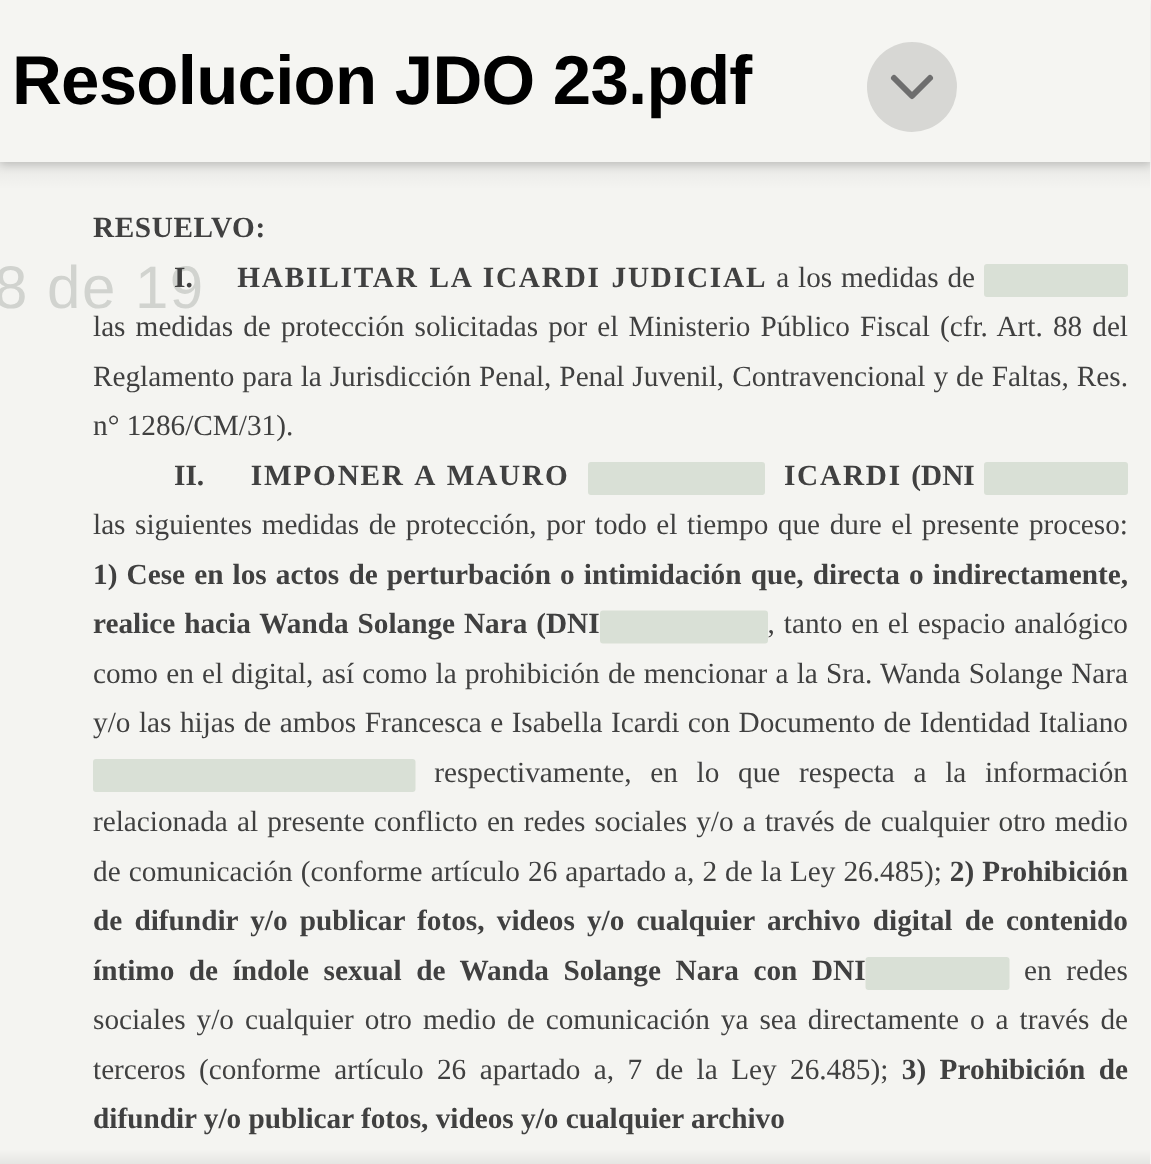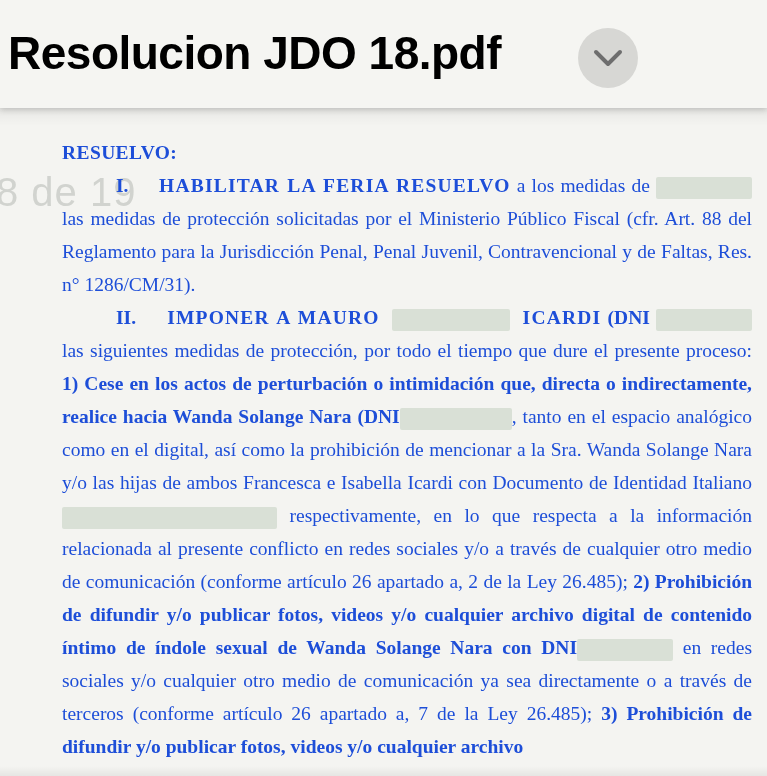--- a/index.html
+++ b/index.html
@@ -86,21 +86,21 @@
     white-space: nowrap;
     z-index: 1;
   }
 
   #doc-body {
     position: absolute;
     left: 62px;
     top: 28px;
     width: 690px;
     z-index: 3;
-    color: #1d4ed8;
+    color: #404040;
     font-family: "Liberation Serif", serif;
     font-size: 19.5px;
     line-height: 33px;
     text-align: justify;
     text-justify: inter-word;
   }
   #doc-body p {
     margin: 0 0 0 0;
   }
   .heading {
@@ -149,38 +149,38 @@
     z-index: 6;
     pointer-events: none;
   }
 </style>
 </head>
 <body>
 
 <div id="viewer">
 
   <div id="topbar">
-    <div id="file-title">Resolucion JDO 18.pdf</div>
+    <div id="file-title">Resolucion JDO 23.pdf</div>
     <button id="chevron-btn">
       <svg width="32" height="28" viewBox="0 0 32 28" aria-hidden="true">
         <path d="M4 8 L16 20 L28 8" fill="none" stroke="#6e6e6e" stroke-width="4" stroke-linecap="round" stroke-linejoin="round"></path>
       </svg>
     </button>
   </div>
 
   <div id="page">
     <div id="page-fade"></div>
 
     <div id="page-indicator">8 de 19</div>
 
     <div id="doc-body">
 
       <p class="heading">RESUELVO:</p>
 
-      <p class="indent"><b>I.</b>&nbsp;&nbsp;&nbsp;&nbsp;&nbsp;<b class="spaced">HABILITAR LA FERIA RESUELVO</b><span> a los medidas de </span><span class="redact r1"></span><span> las medidas de protección solicitadas por el Ministerio Público Fiscal (cfr. Art. 88 del Reglamento para la Jurisdicción Penal, Penal Juvenil, Contravencional y de Faltas, Res. n° 1286/CM/31).</span></p>
+      <p class="indent"><b>I.</b>&nbsp;&nbsp;&nbsp;&nbsp;&nbsp;<b class="spaced">HABILITAR LA ICARDI JUDICIAL</b><span> a los medidas de </span><span class="redact r1"></span><span> las medidas de protección solicitadas por el Ministerio Público Fiscal (cfr. Art. 88 del Reglamento para la Jurisdicción Penal, Penal Juvenil, Contravencional y de Faltas, Res. n° 1286/CM/31).</span></p>
 
       <p class="indent"><b>II.</b>&nbsp;&nbsp;&nbsp;&nbsp;&nbsp;<b class="spaced">IMPONER A MAURO</b>&nbsp;&nbsp;<span class="redact r2"></span>&nbsp;&nbsp;<b class="spaced">ICARDI</b><b> (DNI </b><span class="redact r3"></span><span> las siguientes medidas de protección, por todo el tiempo que dure el presente proceso: </span><b>1) Cese en los actos de perturbación o intimidación que, directa o indirectamente, realice hacia Wanda Solange Nara (DNI</b><span class="redact r4"></span><span>, tanto en el espacio analógico como en el digital, así como la prohibición de mencionar a la Sra. Wanda Solange Nara y/o las hijas de ambos Francesca e Isabella Icardi con Documento de Identidad Italiano </span><span class="redact r6"></span><span> respectivamente, en lo que respecta a la información relacionada al presente conflicto en redes sociales y/o a través de cualquier otro medio de comunicación (conforme artículo 26 apartado a, 2 de la Ley 26.485); </span><b>2) Prohibición de difundir y/o publicar fotos, videos y/o cualquier archivo digital de contenido íntimo de índole sexual de Wanda Solange Nara con DNI</b><span class="redact r5"></span><span> en redes sociales y/o cualquier otro medio de comunicación ya sea directamente o a través de terceros (conforme artículo 26 apartado a, 7 de la Ley 26.485); </span><b>3) Prohibición de difundir y/o publicar fotos, videos y/o cualquier archivo</b></p>
 
     </div>
 
     <div id="bottom-fade"></div>
   </div>
 
 </div>
 

